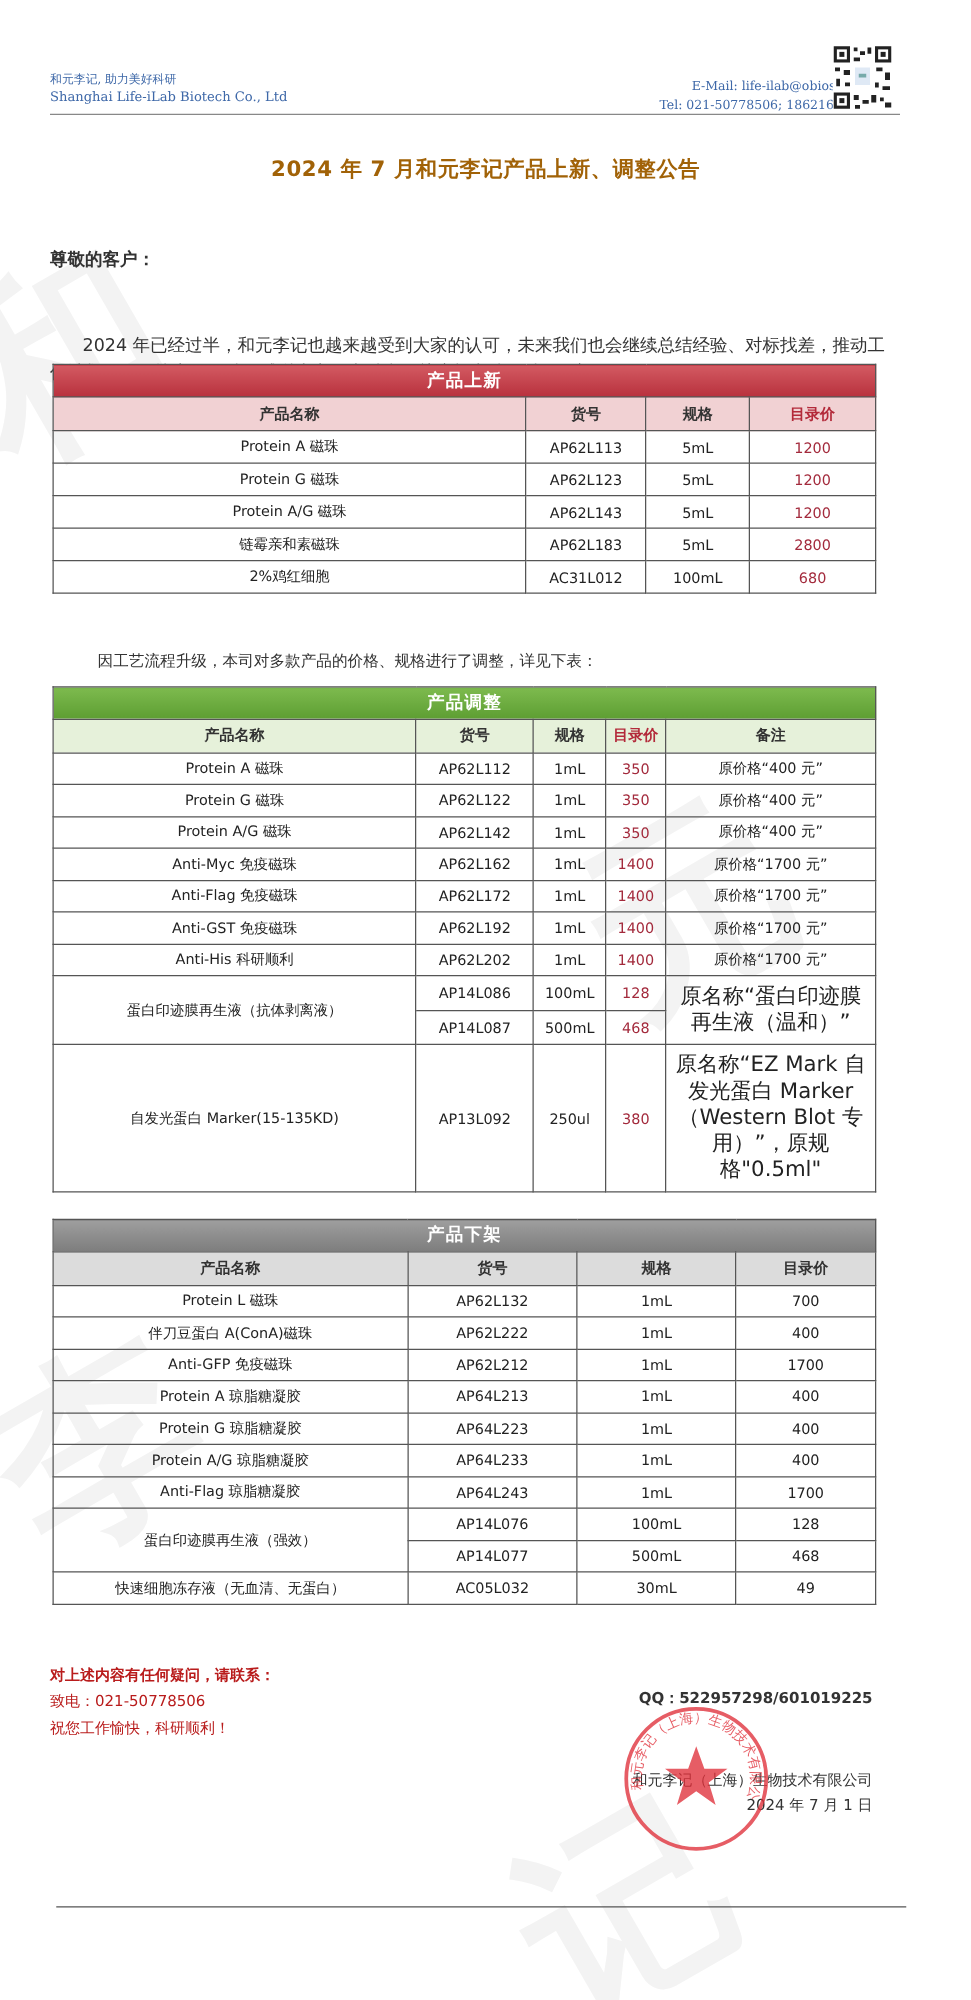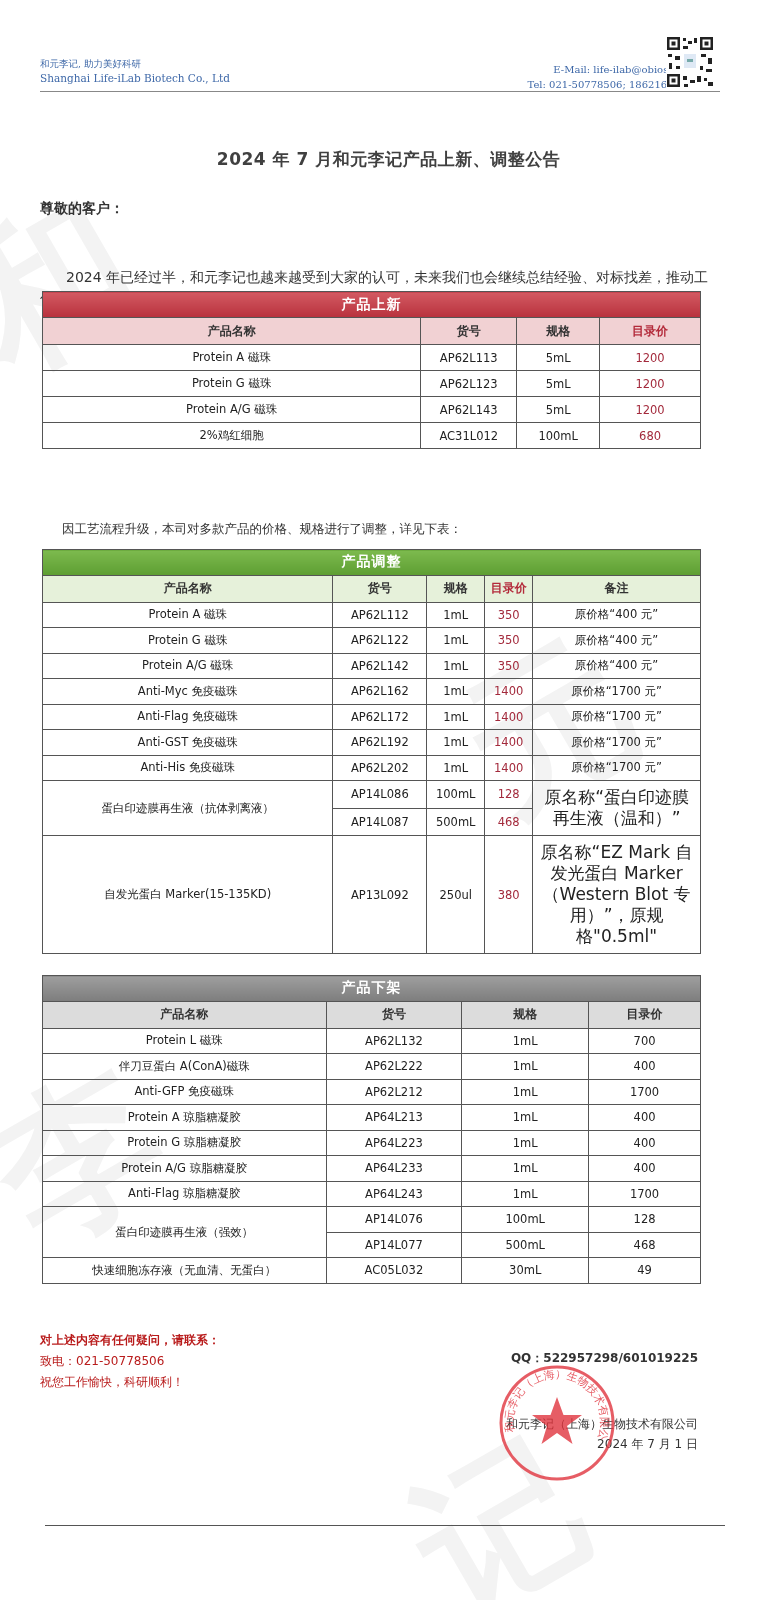--- a/index.html
+++ b/index.html
@@ -11,42 +11,42 @@
     position: absolute; color: #f3f3f3; font-size: 160px; font-weight: bold; transform: rotate(-30deg);
     pointer-events: none; z-index: 0; font-family: "DejaVu Sans", sans-serif;
   }
   .page { position: absolute; left: 0; top: 0; width: 771px; height: 1600px; z-index: 1; }
   .hdr-left { position: absolute; left: 40px; top: 57px; font-family: "DejaVu Serif", serif; color: #3e68a8; }
   .hdr-left .cn { font-size: 9.5px; line-height: 14px; }
   .hdr-left .en { font-size: 10.5px; line-height: 15px; }
   .hdr-right { position: absolute; right: 72px; top: 62px; text-align: right; font-family: "DejaVu Serif", serif; color: #3e68a8; font-size: 10px; line-height: 15px; }
   .qr { position: absolute; left: 666px; top: 36px; width: 48px; height: 52px; }
   .hdr-rule { position: absolute; left: 40px; top: 91px; width: 680px; height: 1px; background: #888; }
-  .title { position: absolute; left: 0; width: 777px; top: 148px; text-align: center; font-size: 17px; font-weight: bold; color: #404040; letter-spacing: 0.5px; }
+  .title { position: absolute; left: 0; width: 777px; top: 124px; text-align: center; font-size: 17px; font-weight: bold; color: #a16207; letter-spacing: 0.5px; }
   .body-text { position: absolute; left: 40px; width: 680px; font-size: 14px; line-height: 21px; color: #333; }
   .greet { top: 198px; font-weight: bold; }
   .hello { top: 219px; text-indent: 26px; }
   .intro { top: 240px; text-indent: 26px; margin-top: 27px; }
   table { border-collapse: collapse; position: absolute; left: 42px; width: 659px; font-size: 11.5px; }
   td, th { border: 1px solid #555; text-align: center; padding: 0; }
   .bar { color: #fff; font-weight: bold; font-size: 14px; height: 27px; letter-spacing: 1px; }
   .red-bar { background: linear-gradient(#d35a62, #b8313d); }
   .red-hd { background: #f1d1d3; }
   .green-bar { background: linear-gradient(#7dba4e, #5d9e32); }
   .green-hd { background: #e6f1da; }
   .gray-bar { background: linear-gradient(#9e9e9e, #7d7d7d); }
   .gray-hd { background: #dcdcdc; }
   th { font-weight: bold; font-size: 12px; height: 26px; color: #333; }
   th.price-h { color: #b32a3a; }
   td.price { color: #a32a3c; }
   .t1 td { height: 25px; }
   .t2 td { height: 24.5px; }
   .t3 td { height: 24.5px; }
   .note-tall { font-size: 17px; line-height: 21px; padding: 6px 6px; }
-  .mid-text { position: absolute; left: 62px; top: 521px; font-size: 12.5px; color: #333; }
+  .mid-text { position: absolute; left: 78px; top: 521px; font-size: 12.5px; color: #333; }
   .foot { position: absolute; left: 40px; top: 1330px; font-size: 12px; line-height: 21px; color: #b91c1c; }
   .qq { position: absolute; right: 73px; top: 1350px; font-size: 12px; color: #333; font-weight: bold; }
   .company { position: absolute; right: 73px; top: 1414px; font-size: 12px; color: #333; text-align: right; line-height: 20px; }
   .seal { position: absolute; left: 497px; top: 1363px; width: 120px; height: 120px; z-index: 2; opacity: 0.78; }
   .bottom-rule { position: absolute; left: 45px; top: 1525px; width: 680px; height: 1px; background: #555; }
 </style>
 </head>
 <body>
 
 <div class="watermark" style="left:-30px;top:180px;">和</div>
@@ -132,20 +132,26 @@
           <td>5mL</td>
           <td class="price">1200</td>
         </tr>
     <tr>
           <td>Protein A/G 磁珠</td>
           <td>AP62L143</td>
           <td>5mL</td>
           <td class="price">1200</td>
         </tr>
     <tr>
+          <td>链霉亲和素磁珠</td>
+          <td>AP62L183</td>
+          <td>5mL</td>
+          <td class="price">2800</td>
+        </tr>
+    <tr>
           <td>2%鸡红细胞</td>
           <td>AC31L012</td>
           <td>100mL</td>
           <td class="price">680</td>
         </tr>
   </tbody>
     </table>
 
   <div class="mid-text">因工艺流程升级，本司对多款产品的价格、规格进行了调整，详见下表：</div>
 
@@ -204,21 +210,21 @@
           <td>原价格“1700 元”</td>
         </tr>
     <tr>
           <td>Anti-GST 免疫磁珠</td>
           <td>AP62L192</td>
           <td>1mL</td>
           <td class="price">1400</td>
           <td>原价格“1700 元”</td>
         </tr>
     <tr>
-          <td>Anti-His 免疫磁珠</td>
+          <td>Anti-His 科研顺利</td>
           <td>AP62L202</td>
           <td>1mL</td>
           <td class="price">1400</td>
           <td>原价格“1700 元”</td>
         </tr>
     <tr>
       <td rowspan="2">蛋白印迹膜再生液（抗体剥离液）</td>
       <td>AP14L086</td>
       <td>100mL</td>
       <td class="price">128</td>

